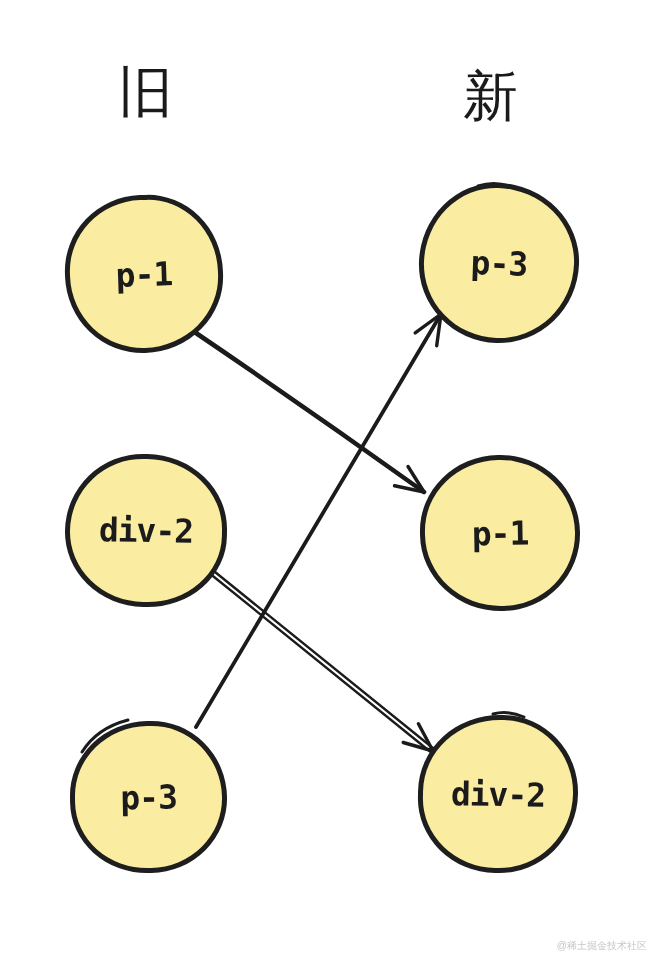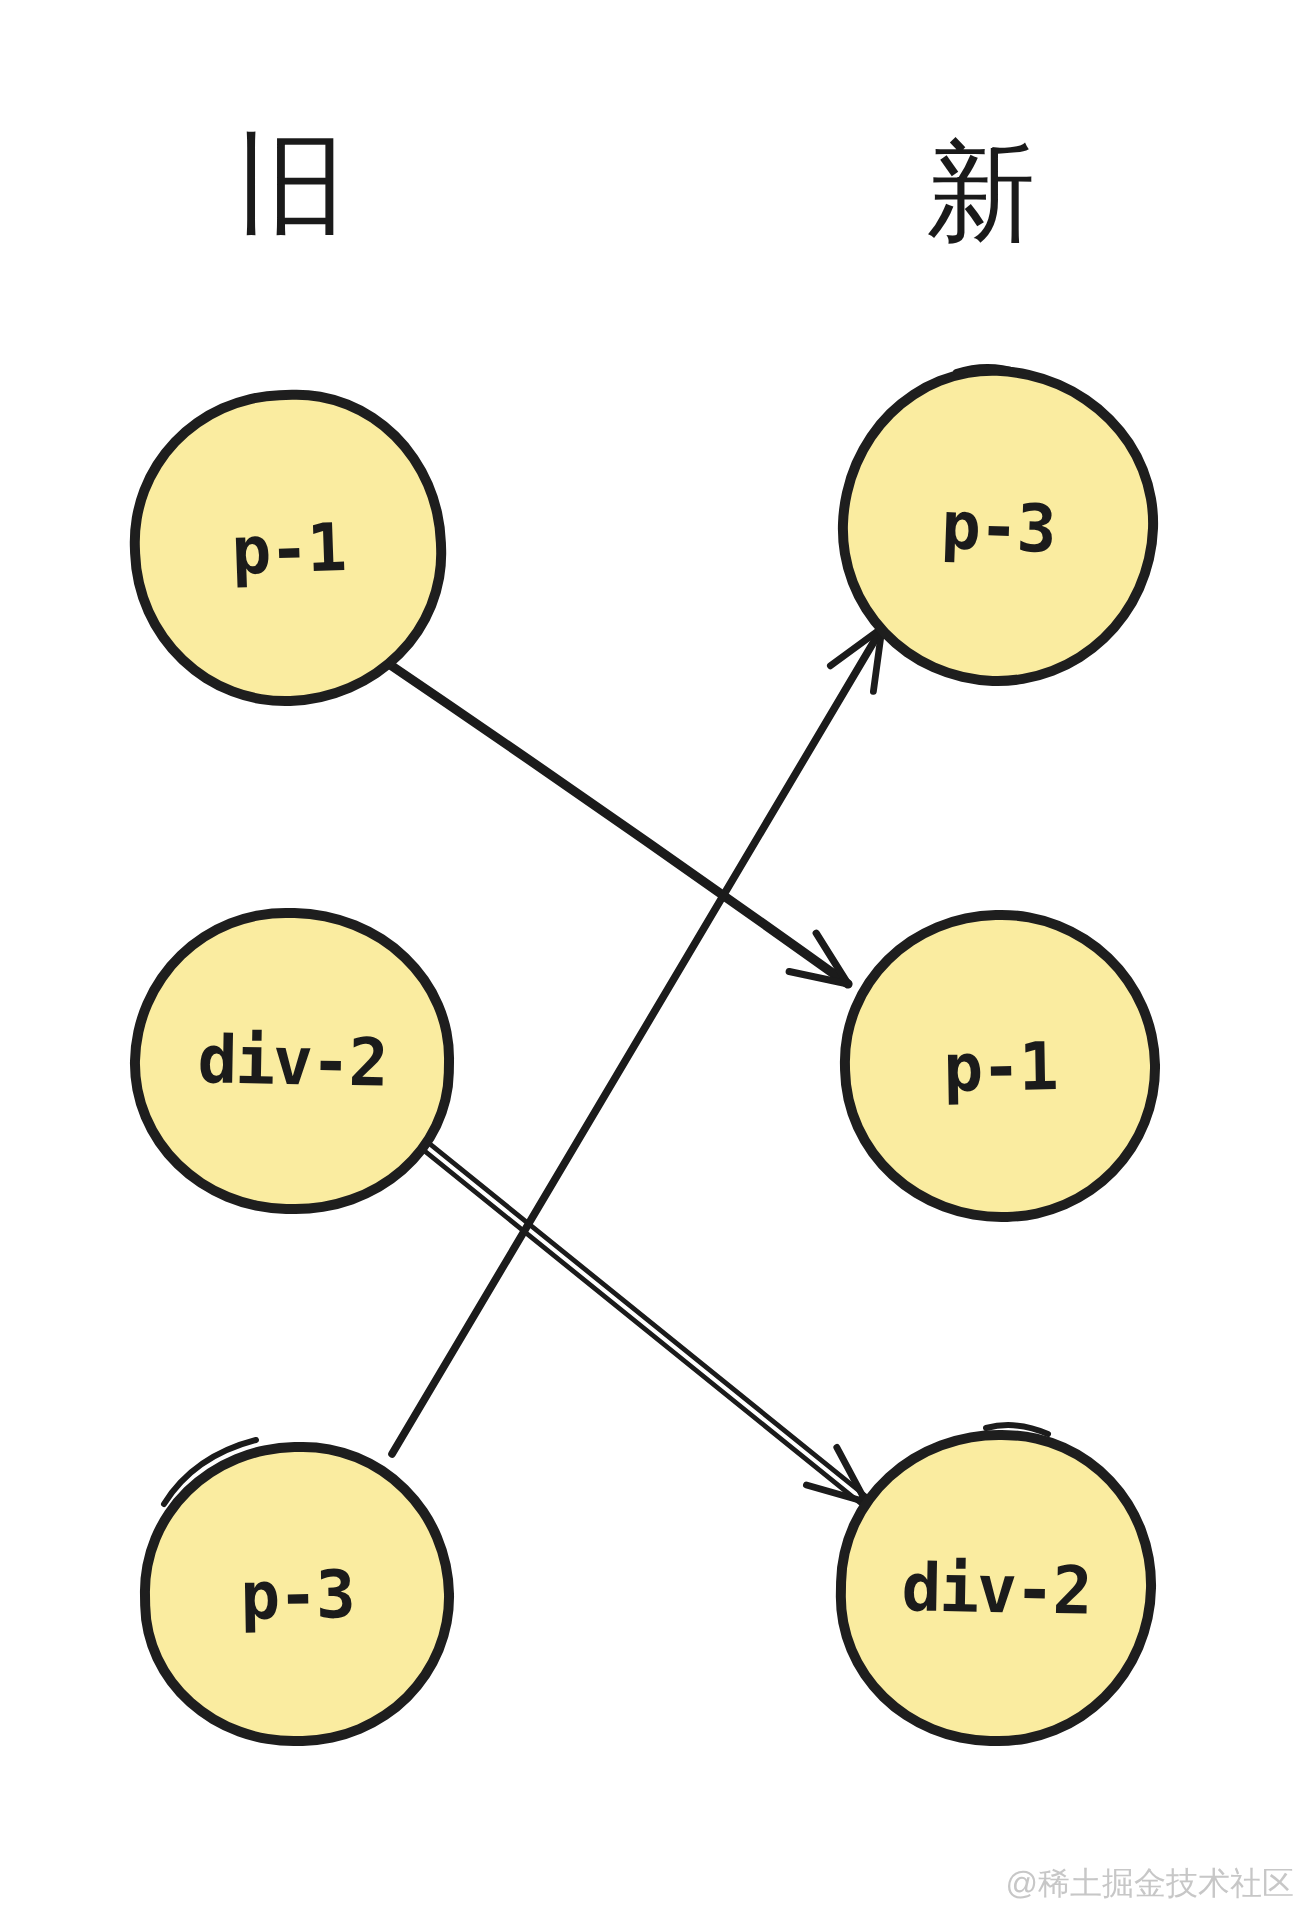--- a/index.html
+++ b/index.html
@@ -60,21 +60,21 @@
   .edges-svg path, .edges-svg polyline {
     fill: none;
     stroke: #1b1b1b;
     stroke-linecap: round;
     stroke-linejoin: round;
   }
   .watermark {
     position: absolute;
     right: 5px;
     bottom: 7px;
-    font-size: 16px;
+    font-size: 10px;
     color: #c7c7c7;
     font-family: "Liberation Sans", "DejaVu Sans", sans-serif;
   }
 </style>
 </head>
 <body>
 
 <div class="canvas">
 
   <div class="col-title old">旧</div>

